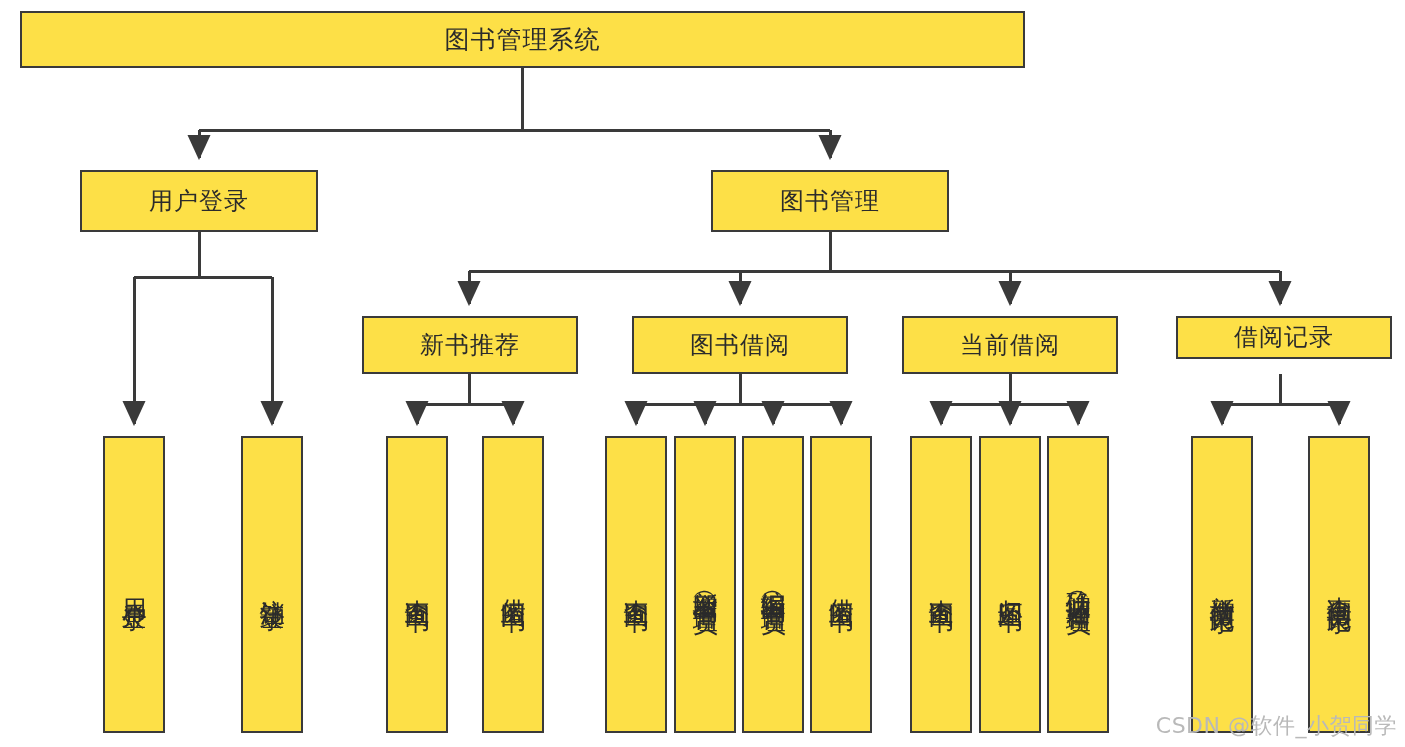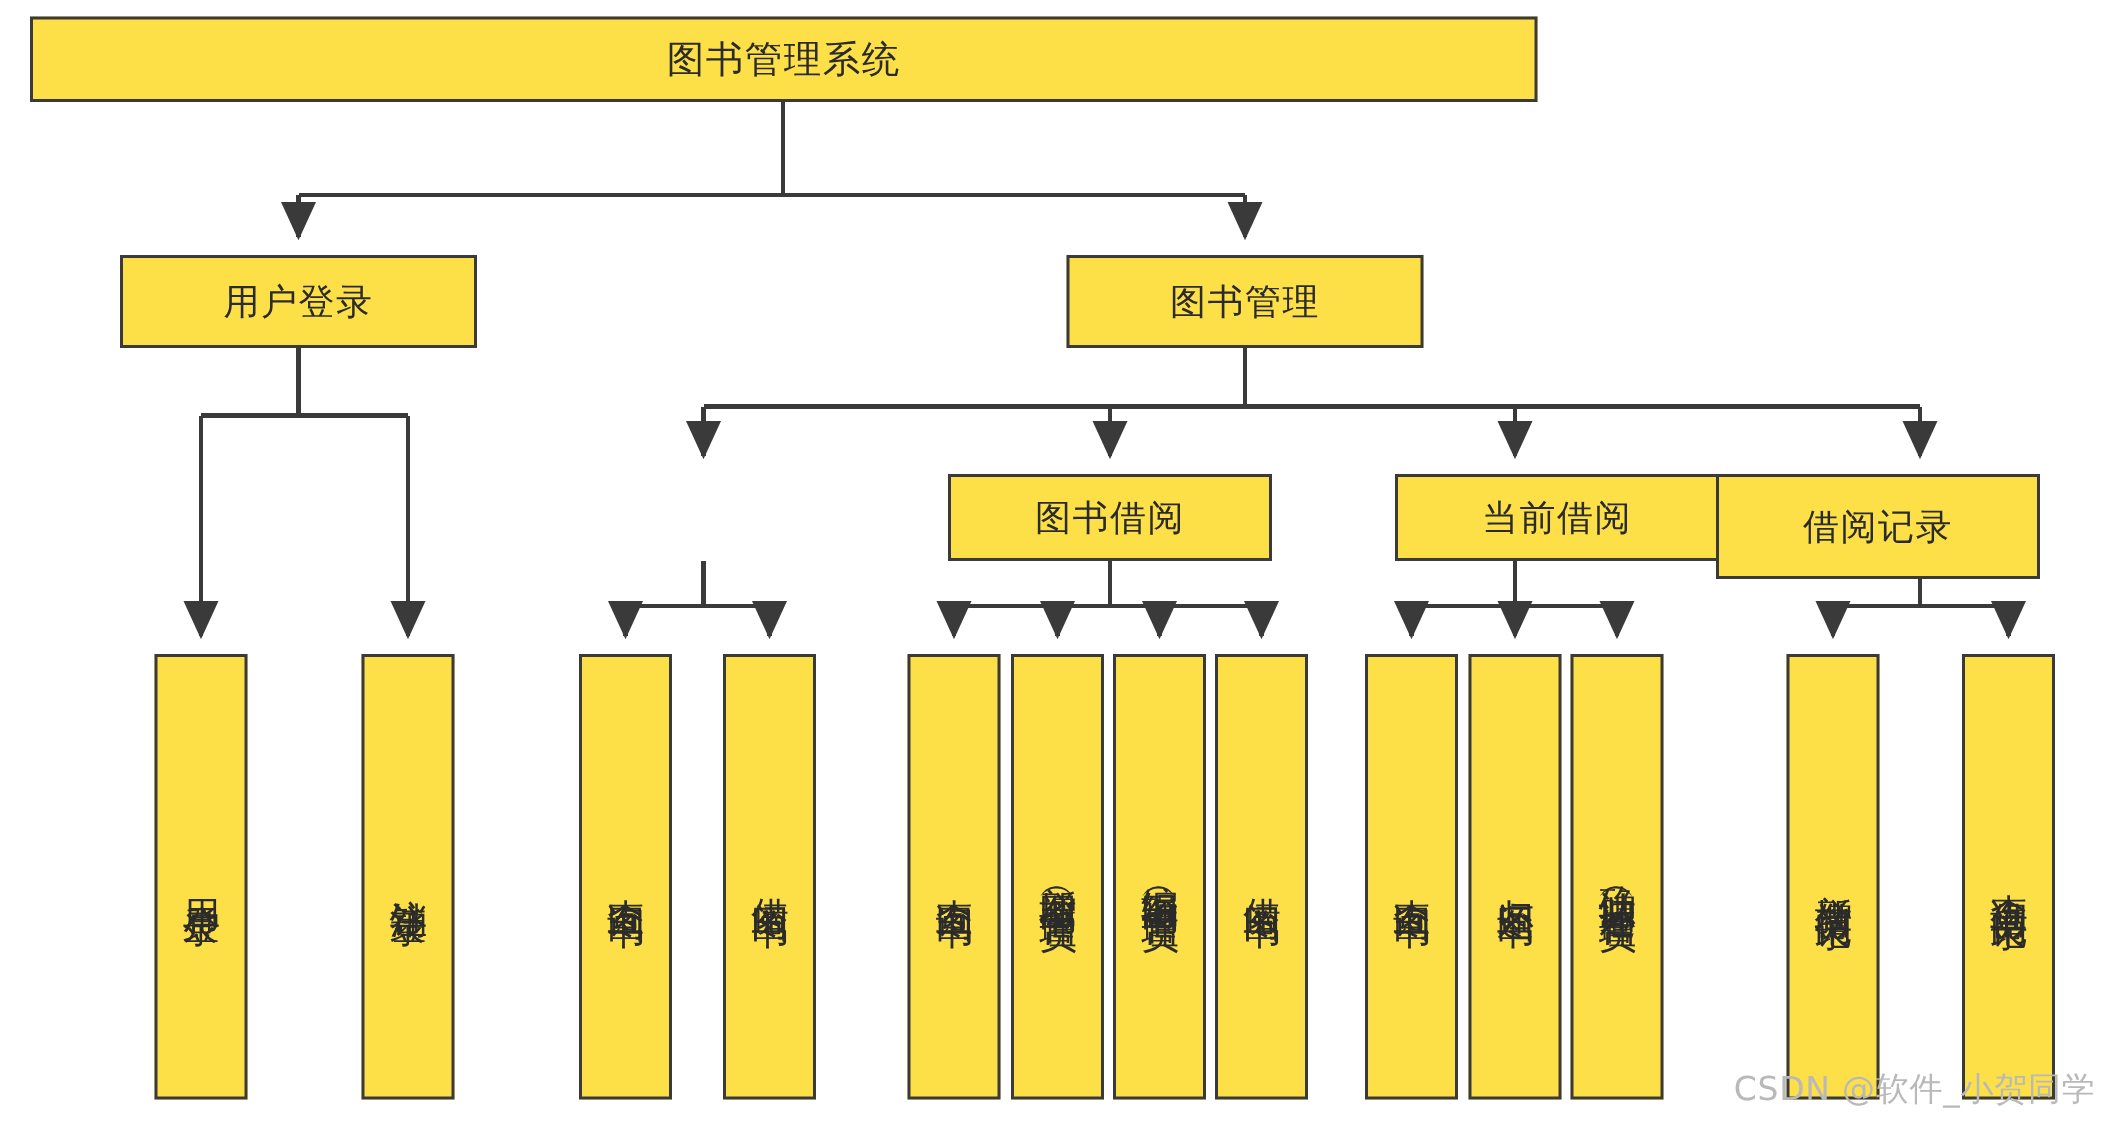--- a/index.html
+++ b/index.html
@@ -138,30 +138,33 @@
   </div>
 
   <div class="node h" style="left:80px;top:170px;width:238px;height:62px;">
     <span class="label">用户登录</span>
   </div>
 
   <div class="node h" style="left:711px;top:170px;width:238px;height:62px;">
     <span class="label">图书管理</span>
   </div>
 
+  <div class="node h" style="left:362px;top:316px;width:216px;height:58px;">
+    <span class="label">新书推荐</span>
+  </div>
 
   <div class="node h" style="left:632px;top:316px;width:216px;height:58px;">
     <span class="label">图书借阅</span>
   </div>
 
-  <div class="node h" style="left:902px;top:316px;width:216px;height:58px;margin-left:28px;">
+  <div class="node h" style="left:902px;top:316px;width:216px;height:58px;">
     <span class="label">当前借阅</span>
   </div>
 
-  <div class="node h" style="left:1144px;top:316px;width:216px;height:70px;">
+  <div class="node h" style="left:1176px;top:316px;width:216px;height:43px;">
     <span class="label">借阅记录</span>
   </div>
 
   <div class="node v" style="left:103px;top:436px;width:62px;height:297px;">
     <span class="label">用户登录</span>
   </div>
 
   <div class="node v" style="left:241px;top:436px;width:62px;height:297px;">
     <span class="label">注销登录</span>
   </div>

